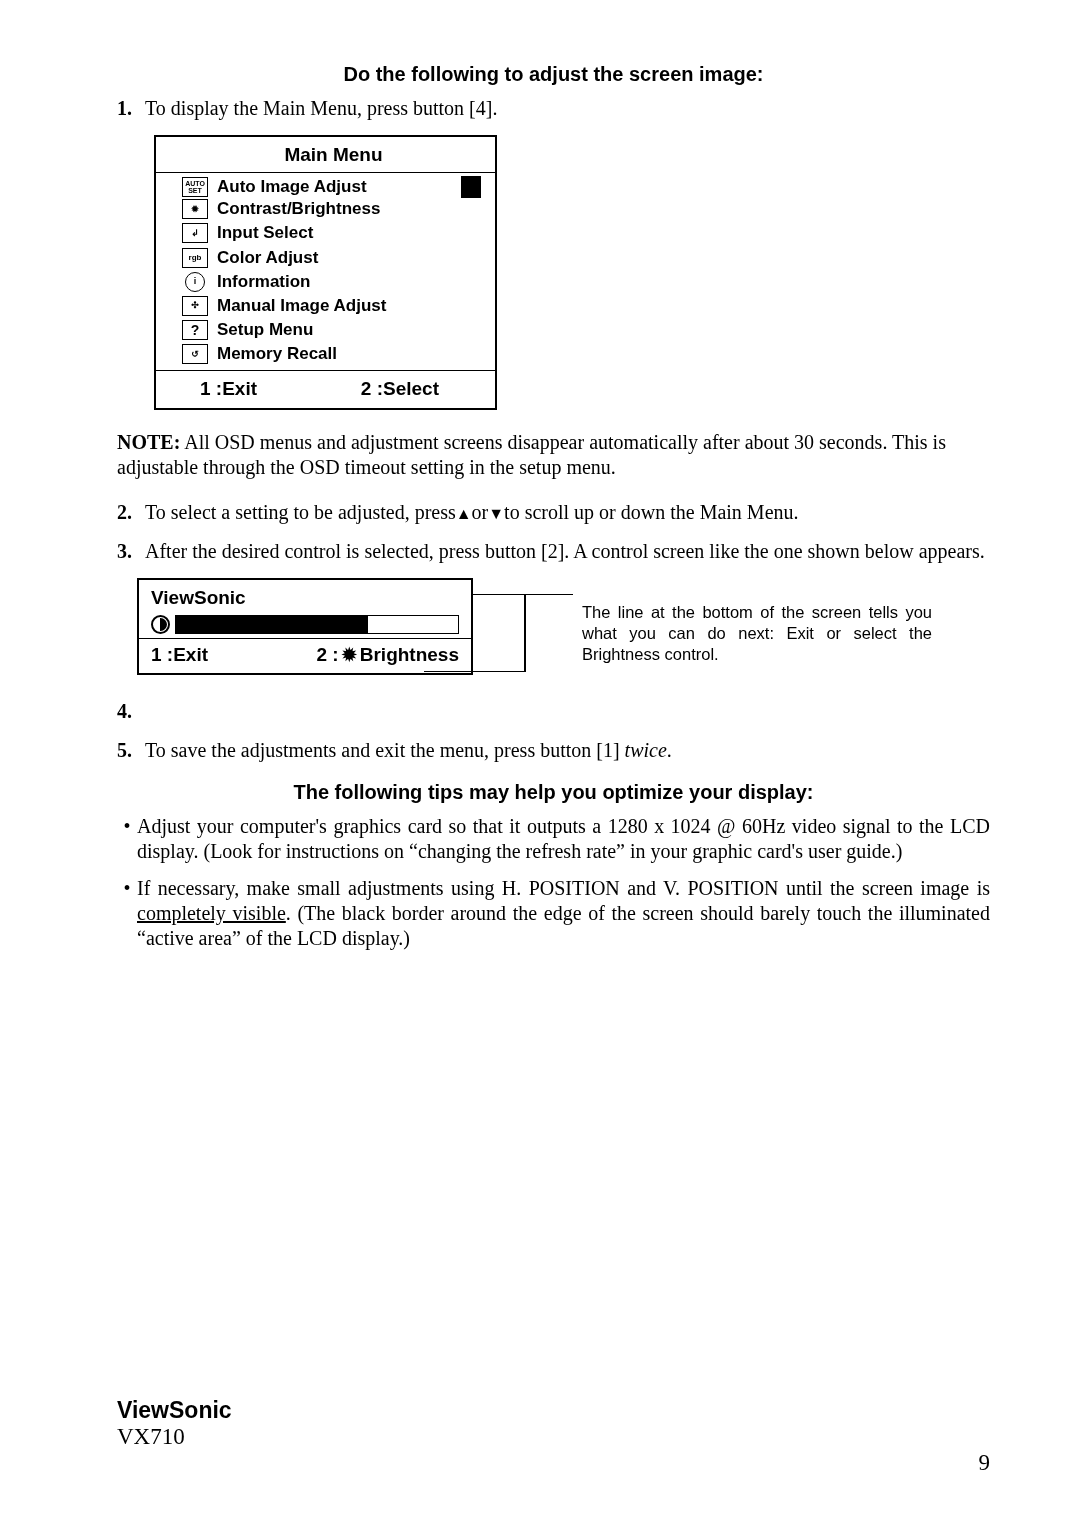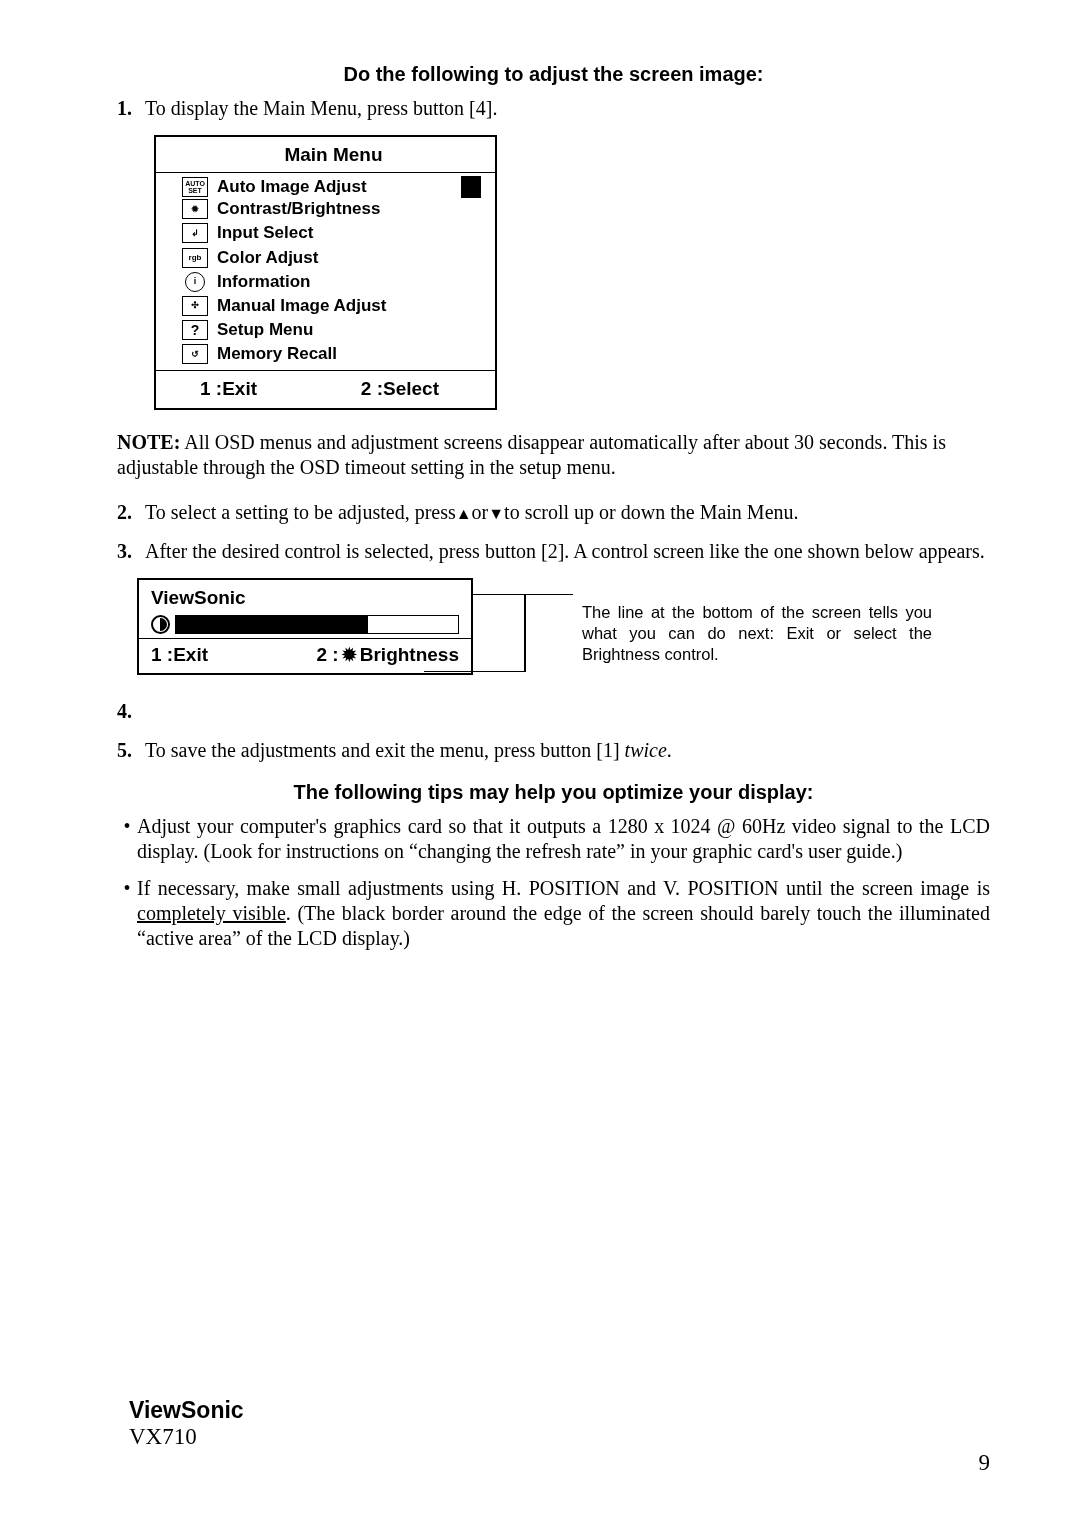--- a/index.html
+++ b/index.html
@@ -225,21 +225,21 @@
     position: absolute;
     bottom: 52px;
     left: 117px;
     right: 90px;
     display: flex;
     align-items: baseline;
     font-size: 23px;
     flex-direction: column;
   }
   .footer .brand { font-family: Arial, sans-serif; font-weight: bold; }
-  .footer .model { margin-left: 12px; }
+  .footer .model { }
   .footer .pnum { margin-left: auto; }
   .mi-auto { font-size:7px; line-height:1; text-align:center; }
 </style>
 </head>
 <body>
 
 <div class="page">
 
   <h3 class="section sans-bold">Do the following to adjust the screen image:</h3>
 

